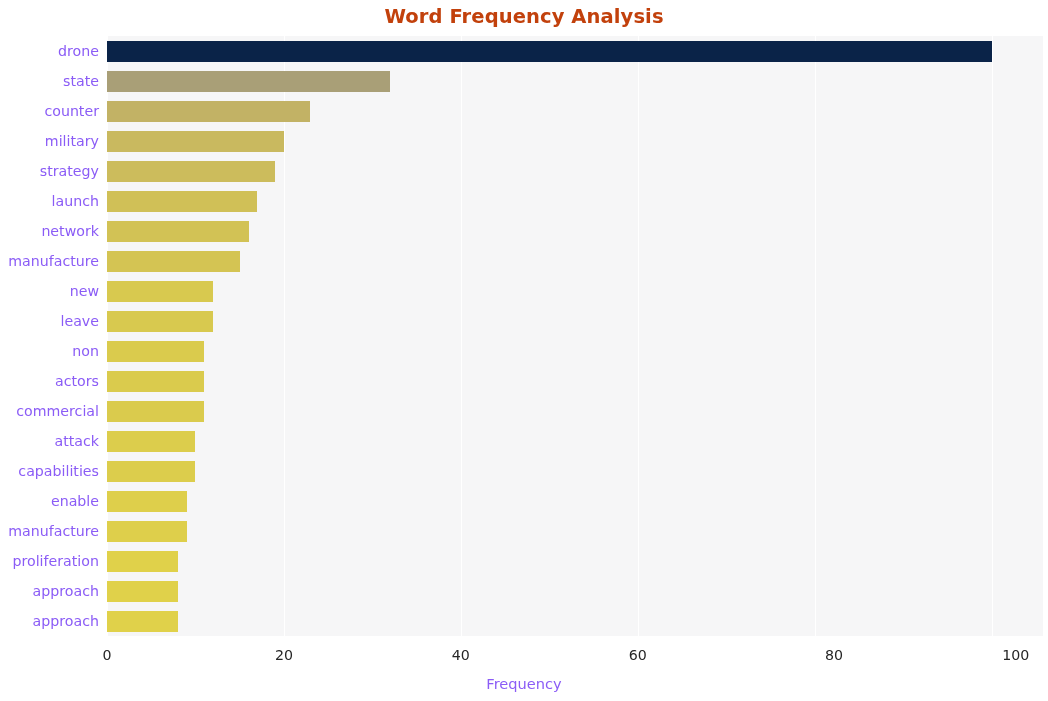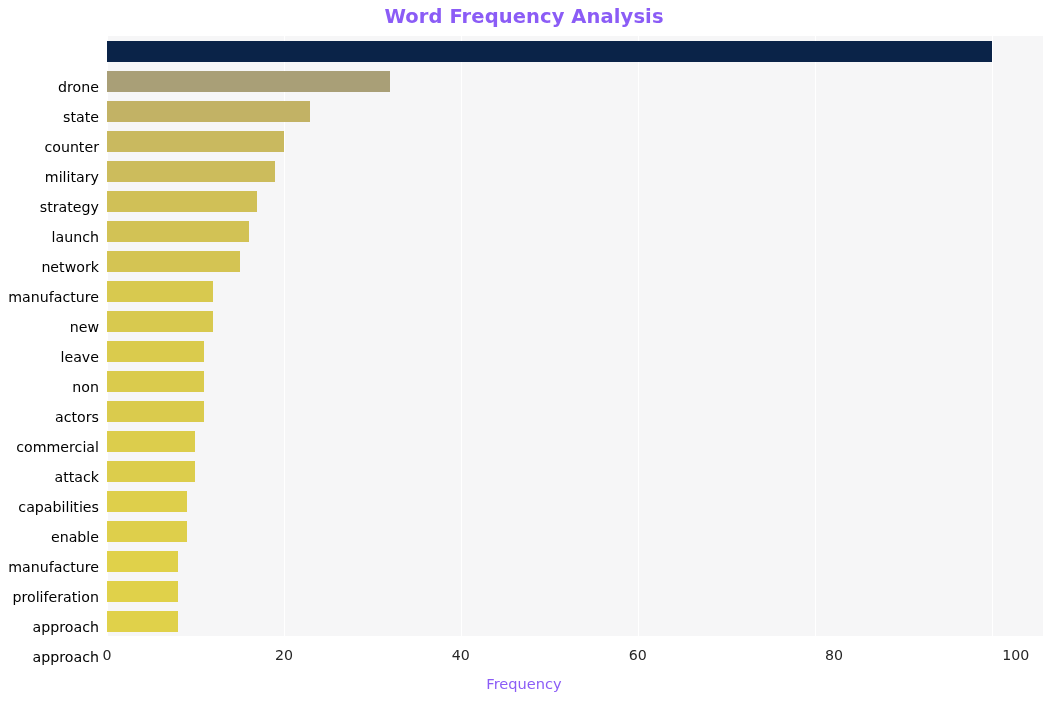--- a/index.html
+++ b/index.html
@@ -23,21 +23,21 @@
 
   
   .chart-title {
     position: absolute;
     left: 0;
     top: 5px;
     width: 1048px;
     text-align: center;
     font-size: 19.5px;
     font-weight: bold;
-    color: #8b5cf6;
+    color: #c2410c;
     letter-spacing: 0.1px;
   }
 
   
   .plot-area {
     position: absolute;
     left: 107px;
     top: 36px;
     width: 936px;
     height: 600px;
@@ -82,24 +82,23 @@
     top: 36px;
     width: 99px;
     height: 600px;
   }
   .ylabel {
     position: absolute;
     right: 0;
     width: 99px;
     text-align: right;
     font-size: 14.2px;
-    color: #000000;
+    color: #8b5cf6;
     line-height: 1;
     transform: translateY(-50%);
-    margin-top: 36px;
   }
 
   
   .xlabels {
     position: absolute;
     left: 0;
     top: 648px;
     width: 1048px;
     height: 20px;
   }

